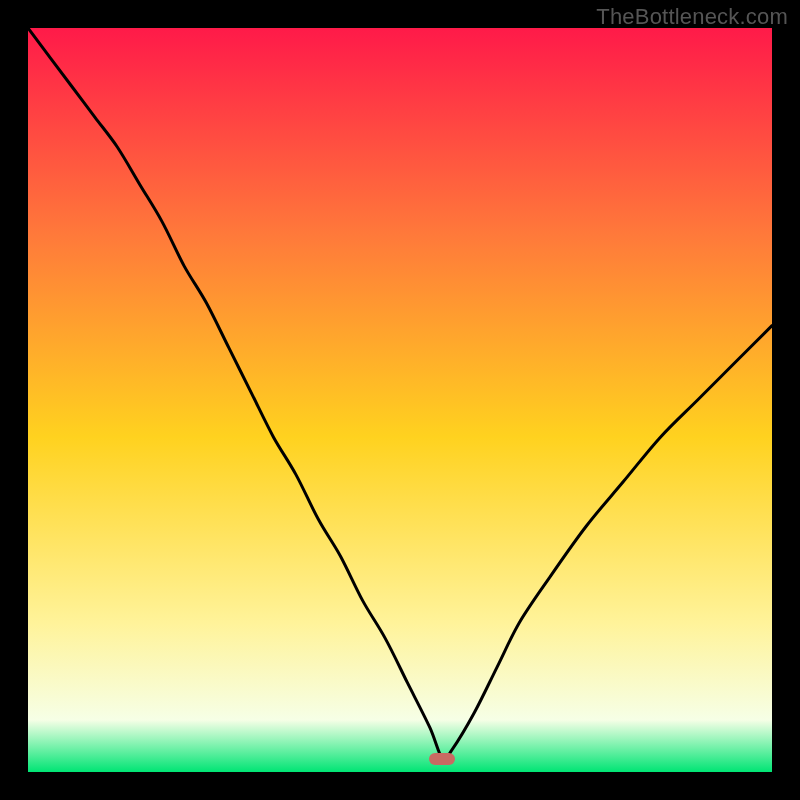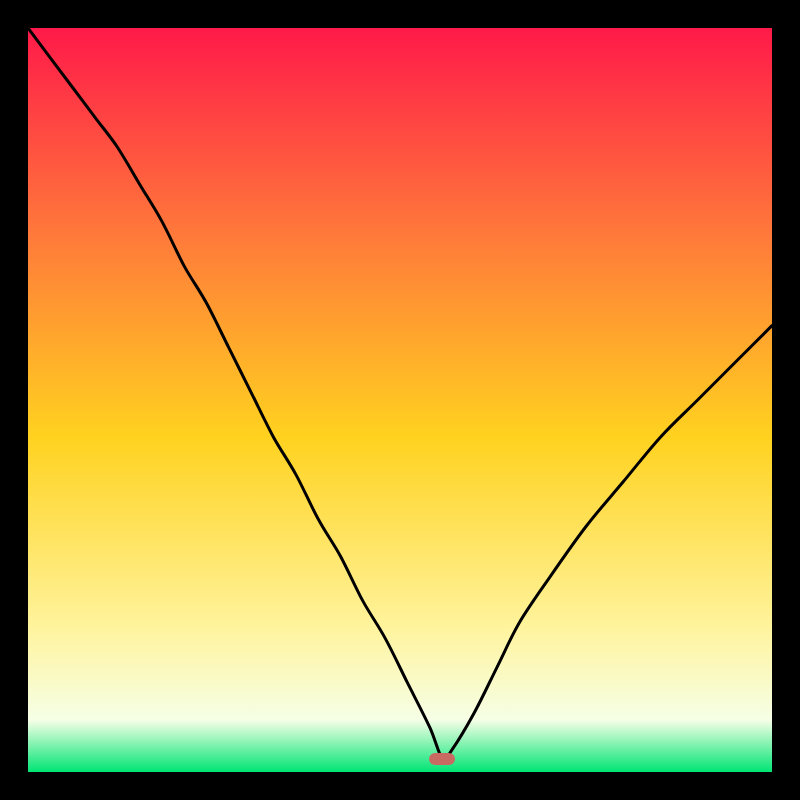--- a/index.html
+++ b/index.html
@@ -43,20 +43,21 @@
     height: 12px;
     border-radius: 6px;
     background: #c96a62;
   }
 </style>
 </head>
 <body>
 
 <div class="frame">
 
+  <div class="watermark">TheBottleneck.com</div>
 
   <svg class="plot" viewBox="0 0 744 744" preserveAspectRatio="none">
     <defs>
       <linearGradient id="bg-grad" x1="0" y1="0" x2="0" y2="1">
         <stop id="g0" offset="0%" stop-color="#ff1a49"></stop>
         <stop id="g1" offset="28%" stop-color="#ff7a3a"></stop>
         <stop id="g2" offset="55%" stop-color="#ffd21f"></stop>
         <stop id="g3" offset="80%" stop-color="#fff39a"></stop>
         <stop id="g4" offset="93%" stop-color="#f6ffe6"></stop>
         <stop id="g5" offset="100%" stop-color="#00e574"></stop>

